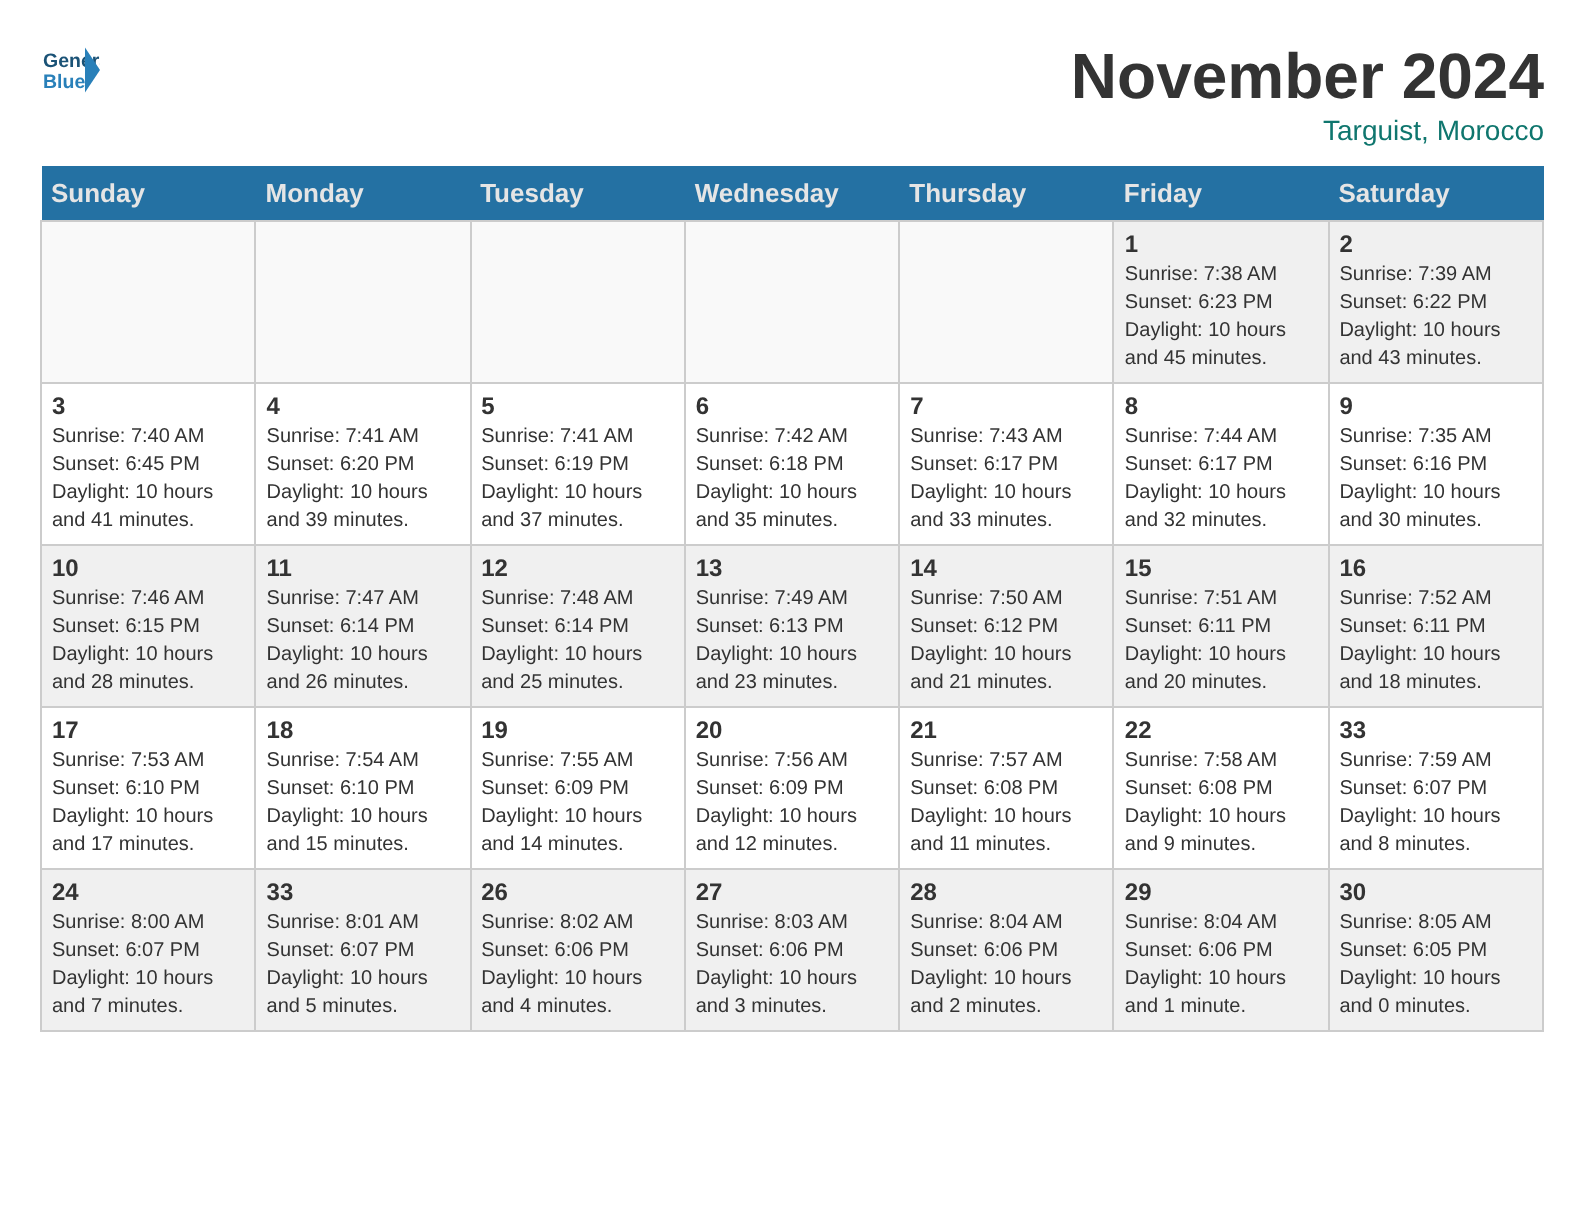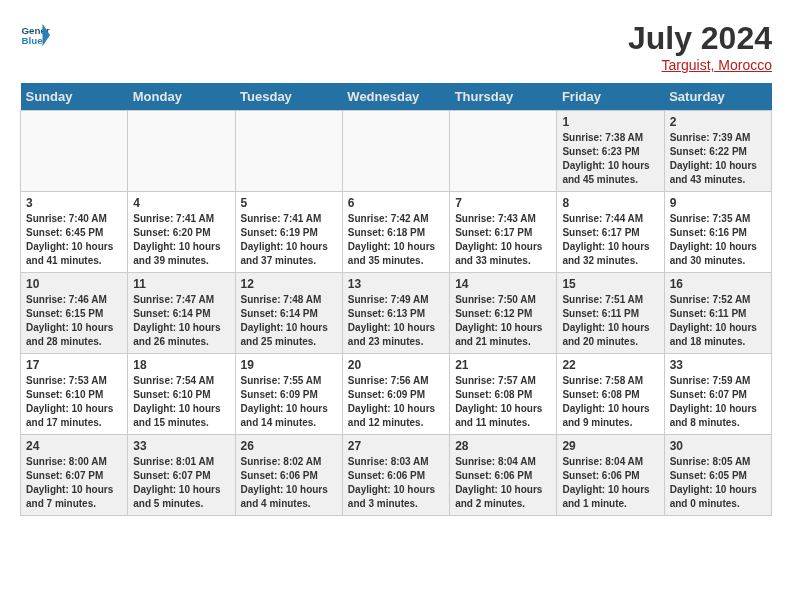--- a/index.html
+++ b/index.html
@@ -28,22 +28,21 @@
     .title-block {
       text-align: right;
     }
     .month-title {
       font-size: 32px;
       font-weight: bold;
       color: #333;
     }
     .subtitle {
       font-size: 14px;
-      color: #b91c1c;
-      text-decoration: underline;
+      color: #0f766e;
     }
     table {
       width: 100%;
       border-collapse: collapse;
       table-layout: fixed;
     }
     th {
       background-color: #2471a3;
       color: #e5e5e5;
       text-align: left;
@@ -67,36 +66,35 @@
     }
     .day-num {
       font-weight: bold;
       font-size: 12px;
       margin-bottom: 2px;
     }
     .day-info {
       font-size: 10px;
       line-height: 1.4;
       color: #333;
-      font-weight: bold;
     }
   </style>
 </head>
 <body>
 
 <div class="header">
   <div class="logo">
     <svg class="logo-icon" viewBox="0 0 40 40">
       <text x="2" y="18" font-size="13" font-weight="bold" fill="#1a5276">General</text>
       <text x="2" y="32" font-size="13" font-weight="bold" fill="#2980b9">Blue</text>
       <polygon points="30,5 40,20 30,35" fill="#2980b9"></polygon>
     </svg>
   </div>
   <div class="title-block">
-    <div class="month-title">July 2024</div>
+    <div class="month-title">November 2024</div>
     <div class="subtitle">Targuist, Morocco</div>
   </div>
 </div>
 
 <table>
   <thead>
     <tr>
     <th>Sunday</th>
         <th>Monday</th>
         <th>Tuesday</th>

